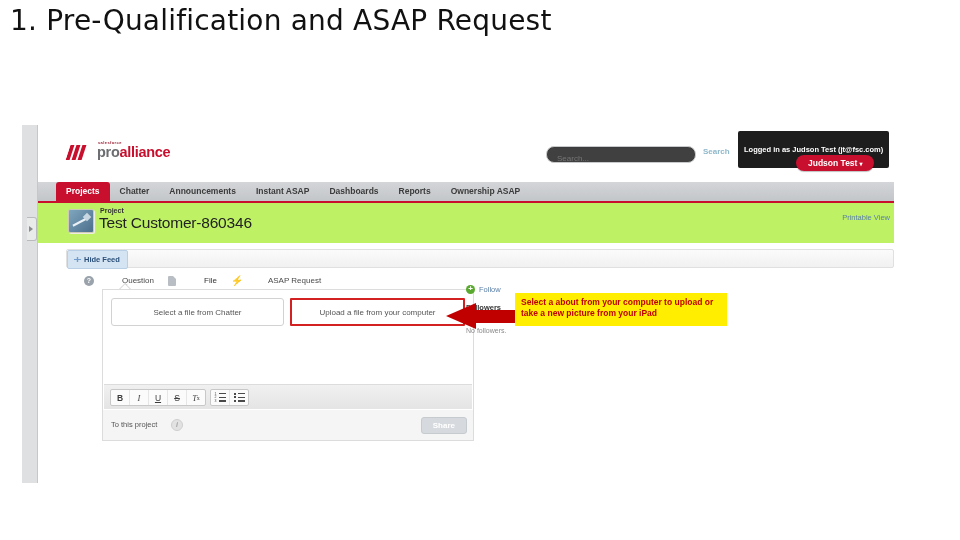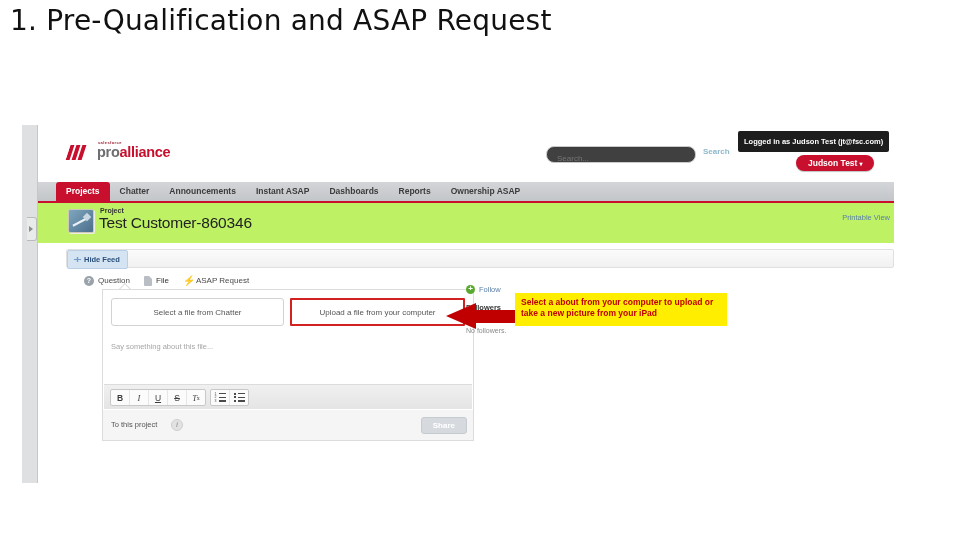--- a/index.html
+++ b/index.html
@@ -85,21 +85,21 @@
   }
   .search-btn{
     position:absolute;left:665px;top:20px;
     font-size:8px;font-weight:700;color:#8fb8c9;cursor:pointer;
     background:none;border:0;padding:0;
     font-family:"Liberation Sans",sans-serif;
   }
   .logged-in{
     position:absolute;left:700px;top:4px;height:13px;
     background:#1d1d1d;color:#ffffff;border-radius:2px;
-    font-size:7.5px;font-weight:700;padding:4px 6px;
+    font-size:7.5px;font-weight:700;padding:12px 6px;
     line-height:13px;white-space:nowrap;
   }
   .user-btn{
     position:absolute;left:758px;top:28px;
     background:#c8102e;color:#fff;border:0;border-radius:9px;
     font-size:8.5px;font-weight:700;padding:3px 12px;
     font-family:"Liberation Sans",sans-serif;cursor:pointer;
     box-shadow:0 1px 1px rgba(0,0,0,.25);
   }
   .user-btn .car{font-size:6px;margin-left:2px;}
@@ -160,21 +160,21 @@
   }
   .hide-feed:before{
     content:"";position:absolute;left:6px;top:6px;width:7px;height:5px;
     background:#6f9ccb;
     clip-path:polygon(0 40%,40% 40%,40% 0,60% 0,60% 40%,100% 40%,100% 60%,60% 60%,60% 100%,40% 100%,40% 60%,0 60%);
   }
 
   
   .pub-tabs{position:absolute;left:46px;top:150px;display:flex;gap:14px;align-items:center;}
   .pub-tab{display:flex;align-items:center;gap:4px;cursor:pointer;position:relative;}
-  .pub-tab span.lbl{font-size:8px;color:#4a4a4a;font-weight:400;}
+  .pub-tab span.lbl{font-size:8px;color:#4a4a4a;font-weight:400;margin-left:24px;}
   .pub-tab.active span.lbl{color:#333;font-weight:400;}
   .ic-q{
     width:10px;height:10px;border-radius:50%;background:#9aa3ab;color:#fff;
     font-size:7px;font-weight:700;line-height:10px;text-align:center;
   }
   .ic-file{
     width:8px;height:10px;background:#b8bec4;border-radius:1px;position:relative;
   }
   .ic-file:after{
     content:"";position:absolute;right:0;top:0;border-left:3px solid transparent;
@@ -383,23 +383,20 @@
 
       <div class="pub-caret"></div>
 
       <div class="pub-box">
 
         <div class="file-row">
           <div class="file-opt">Select a file from Chatter</div>
           <div class="file-opt hl">Upload a file from your computer</div>
         </div>
 
-        <div class="say-area">
-          <div class="say-text">Say something about this file...</div>
-        </div>
 
         <div class="fmt-bar">
           <div class="fmt-grp g1">
             <div class="fmt-btn b">B</div>
             <div class="fmt-btn i">I</div>
             <div class="fmt-btn u">U</div>
             <div class="fmt-btn s">S</div>
             <div class="fmt-btn tx">
                 <span>T</span>
                 <sub>x</sub>

